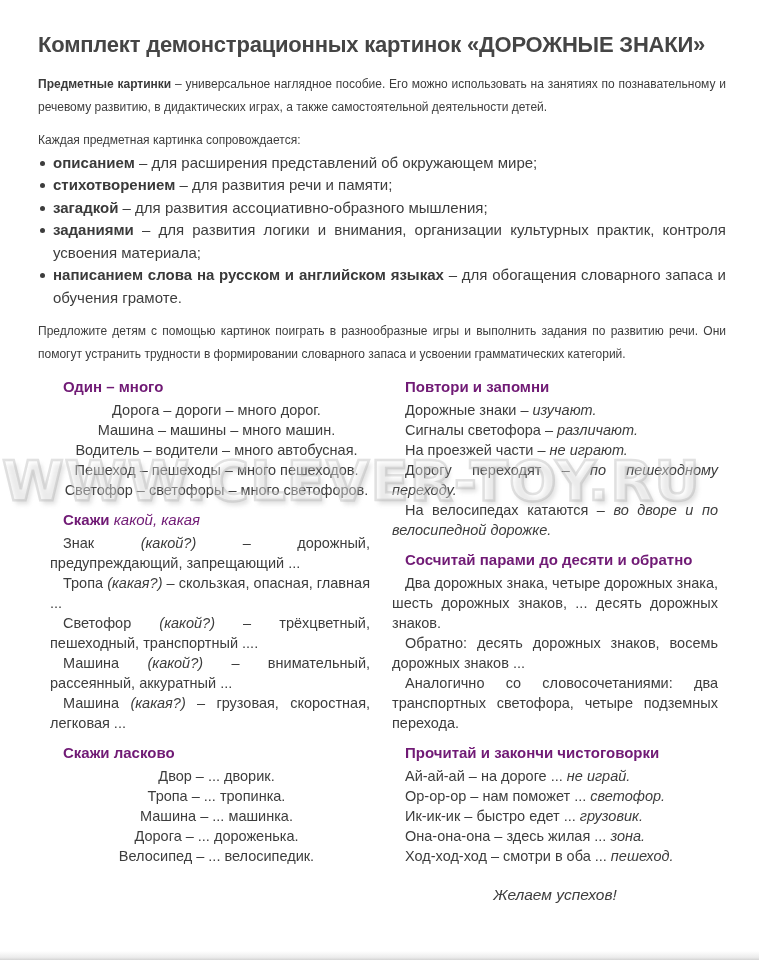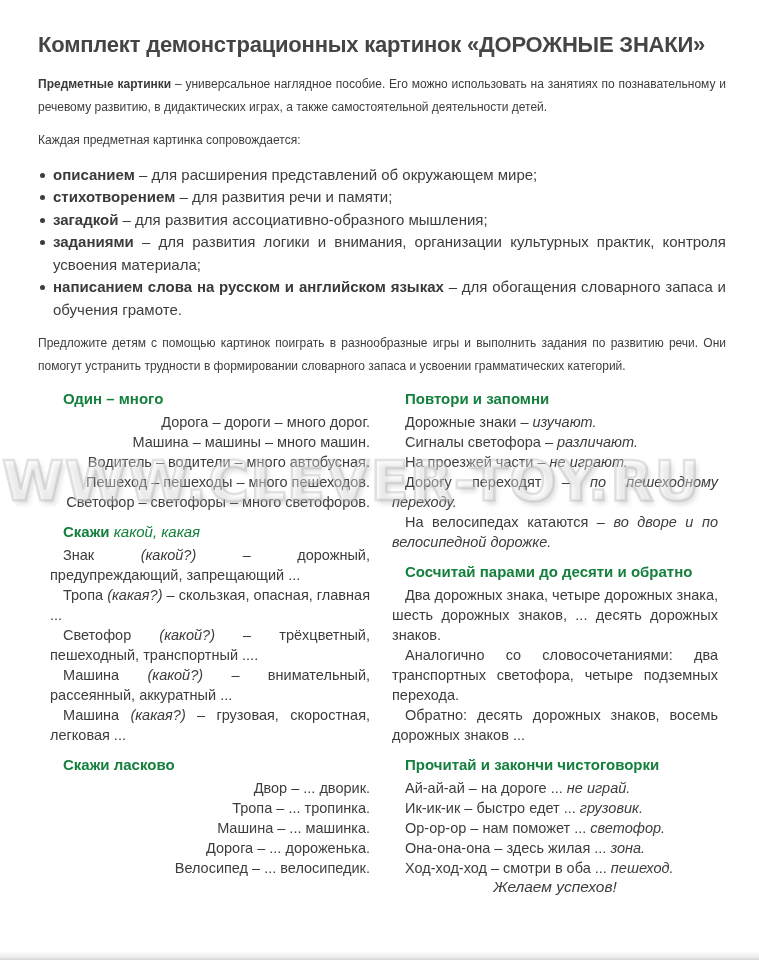--- a/index.html
+++ b/index.html
@@ -15,52 +15,53 @@
 
   h1.title {
     font-size:22px; font-weight:700; color:#454545;
     margin:0 0 15px 0; letter-spacing:-0.2px; white-space:nowrap;
   }
 
   p { margin:0; }
   .jp { font-size:12px; line-height:22.5px; text-align:justify; }
   .para-gap { margin-bottom:11px; }
 
-  ul.features { margin:12px 0 11px 0; padding:0; }
+  ul.features { margin:0 0 11px 0; padding:0; }
   ul.features li {
     list-style:none; position:relative; padding-left:15px;
     font-size:15px; line-height:22.5px; text-align:justify;
   }
   .bullet {
     position:absolute; left:2px; top:9px;
     width:5px; height:5px; border-radius:50%; background:#3d3d3d;
   }
   b { font-weight:700; color:#3a3a3a; }
 
   .columns { display:flex; margin-top:10px; }
   .col-left  { width:332px; padding-left:12px; box-sizing:border-box; }
   .col-right { width:348px; padding-left:22px; box-sizing:border-box; }
 
   .col h2 {
-    font-size:15px; font-weight:700; color:#15803d;
+    font-size:15px; font-weight:700; color:#701a75;
     margin:11px 0 5px 0; text-indent:13px;
   }
   .col h2.first { margin-top:2px; }
   .col h2 i { }
 
   .col p.item, .col p.line {
     font-size:14.5px; line-height:20px;
     text-align:justify; text-indent:13px;
   }
-  .col p.line { text-align:right; }
+  .col p.line { text-align:center; }
   .col i { font-style:italic; font-weight:400; }
 
   p.closing {
     text-align:center; text-indent:0;
     font-style:italic; font-size:15.5px;
+    margin-top:20px;
   }
 
   .watermark {
     position:absolute; top:448px; left:2px; width:757px;
     font-family:"DejaVu Sans", sans-serif;
     font-size:56px; font-weight:700; letter-spacing:1px;
     white-space:nowrap; pointer-events:none; z-index:5;
     color:rgba(255,255,255,0.30);
     -webkit-text-stroke:2.5px rgba(165,165,165,0.32);
     text-shadow:3px 4px 4px rgba(150,150,150,0.28);
@@ -127,27 +128,27 @@
 
         <h2 class="first">Повтори и запомни</h2>
         <p class="item"><span>Дорожные знаки – </span><i>изучают.</i></p>
         <p class="item"><span>Сигналы светофора – </span><i>различают.</i></p>
         <p class="item"><span>На проезжей части – </span><i>не играют.</i></p>
         <p class="item"><span>Дорогу переходят – </span><i>по пешеходному переходу.</i></p>
         <p class="item"><span>На велосипедах катаются – </span><i>во дворе и по велосипедной дорожке.</i></p>
 
         <h2>Сосчитай парами до десяти и обратно</h2>
         <p class="item">Два дорожных знака, четыре дорожных знака, шесть дорожных знаков, ... десять дорожных знаков.</p>
+        <p class="item">Обратно: десять дорожных знаков, восемь дорожных знаков ...</p>
         <p class="item">Аналогично со словосочетаниями: два транспортных светофора, четыре подземных перехода.</p>
-        <p class="item">Обратно: десять дорожных знаков, восемь дорожных знаков ...</p>
 
         <h2>Прочитай и закончи чистоговорки</h2>
         <p class="item"><span>Ай-ай-ай – на дороге ... </span><i>не играй.</i></p>
+        <p class="item"><span>Ор-ор-ор – нам поможет ... </span><i>светофор.</i></p>
         <p class="item"><span>Ик-ик-ик – быстро едет ... </span><i>грузовик.</i></p>
-        <p class="item"><span>Ор-ор-ор – нам поможет ... </span><i>светофор.</i></p>
         <p class="item"><span>Она-она-она – здесь жилая ... </span><i>зона.</i></p>
         <p class="item"><span>Ход-ход-ход – смотри в оба ... </span><i>пешеход.</i></p>
 
         <p class="closing">Желаем успехов!</p>
 
       </div>
     </div>
   </div>
 
   <div class="scan-edge"></div>

